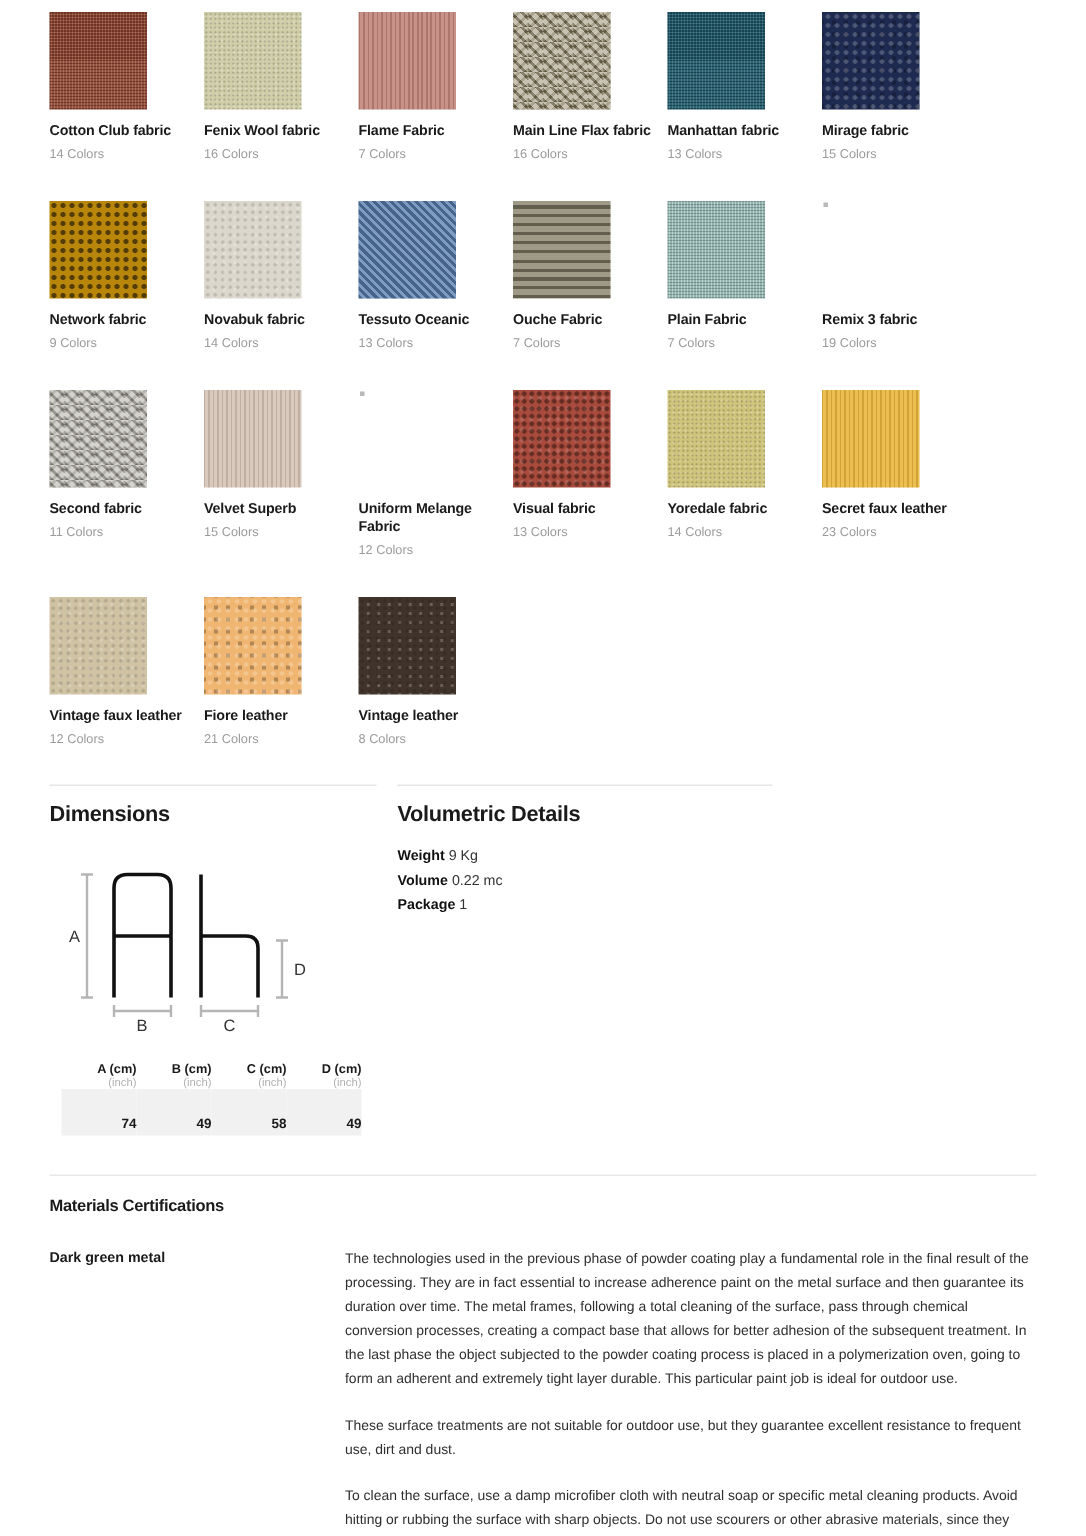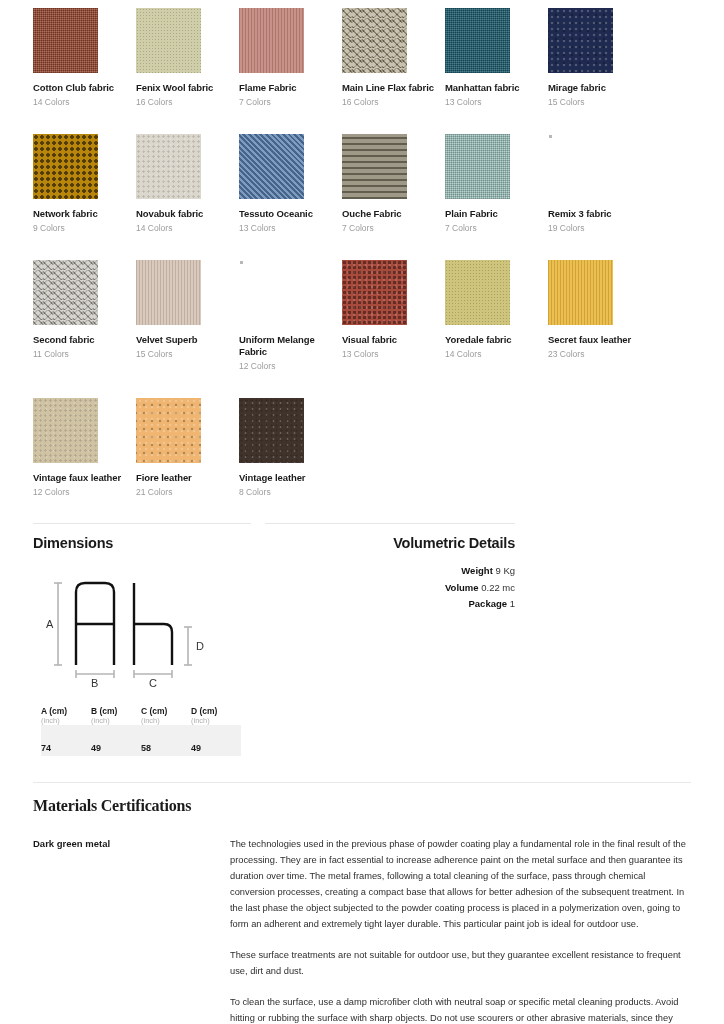--- a/index.html
+++ b/index.html
@@ -115,21 +115,21 @@
     background-position: 0 0, 3px 2px;
   }
 
   
   .mid-sections {
     display: flex;
     padding-left: 33px;
     margin-top: 16px;
   }
   .sec-dimensions { width: 218px; }
-  .sec-volumetric { width: 250px; margin-left: 14px; text-align: right; }
+  .sec-volumetric { width: 250px; margin-left: 14px; }
   .rule-short {
     height: 1px;
     background: #e6e6e6;
     width: 218px;
     margin-bottom: 11px;
   }
   .sec-title {
     font-size: 14.5px;
     font-weight: bold;
     color: #1a1a1a;
@@ -147,21 +147,21 @@
   .drawing { margin: 6px 0 0 0; }
 
   
   .dim-table {
     border-collapse: collapse;
     margin-top: 14px;
     margin-left: 8px;
   }
   .dim-table th, .dim-table td {
     width: 50px;
-    text-align: left;
+    text-align: right;
     padding: 0;
   }
   .dim-th-cm {
     font-size: 8.5px;
     font-weight: bold;
     color: #1a1a1a;
     padding-top: 4px;
     padding-bottom: 3px;
   }
   .dim-th-inch {
@@ -185,25 +185,24 @@
     padding-bottom: 7px;
   }
 
   
   .rule-full {
     height: 1px;
     background: #e9e9e9;
     margin: 26px 33px 0 33px;
   }
   .mat-title {
-    font-size: 16px;
+    font-size: 11px;
     font-weight: bold;
     margin: 14px 0 16px 33px;
     letter-spacing: -0.2px;
-    font-family: Liberation Serif, serif;
   }
   .mat-body {
     display: flex;
     margin-top: 22px;
     padding-left: 33px;
   }
   .mat-label {
     width: 197px;
     font-size: 9.5px;
     font-weight: bold;

